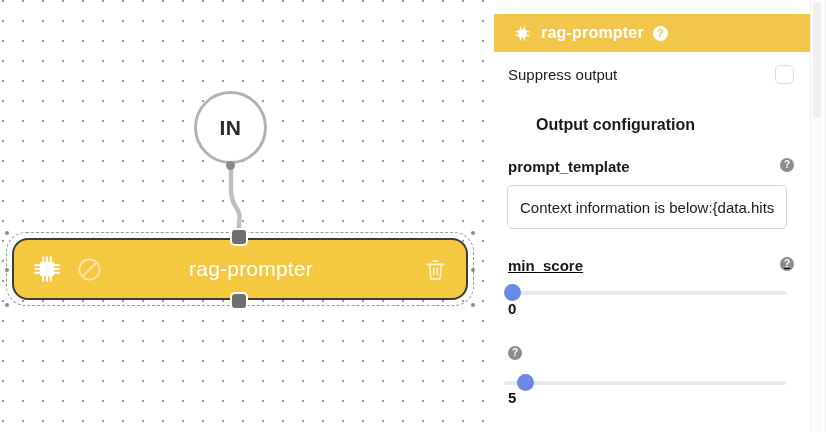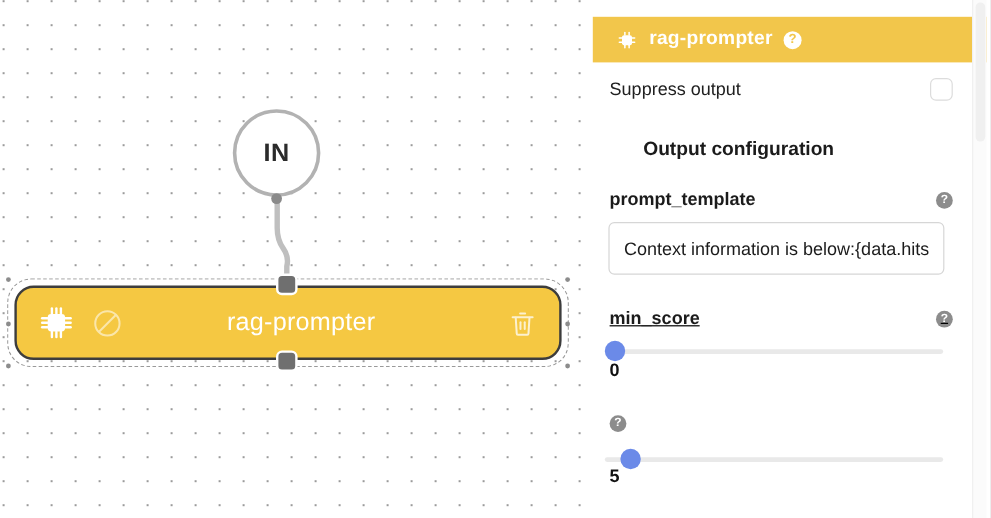--- a/index.html
+++ b/index.html
@@ -201,21 +201,20 @@
     font-weight: bold;
     color: #1b1b1b;
     margin-left: 28px;
   }
 
   .field-label-row {
     position: absolute;
     left: 16px;
     width: 286px;
     display: flex;
-    align-items: center;
     justify-content: space-between;
   }
   .field-label {
     font-size: 15px;
     font-weight: bold;
     color: #1b1b1b;
   }
   .help-dot {
     width: 14px; height: 14px;
     border-radius: 50%;

